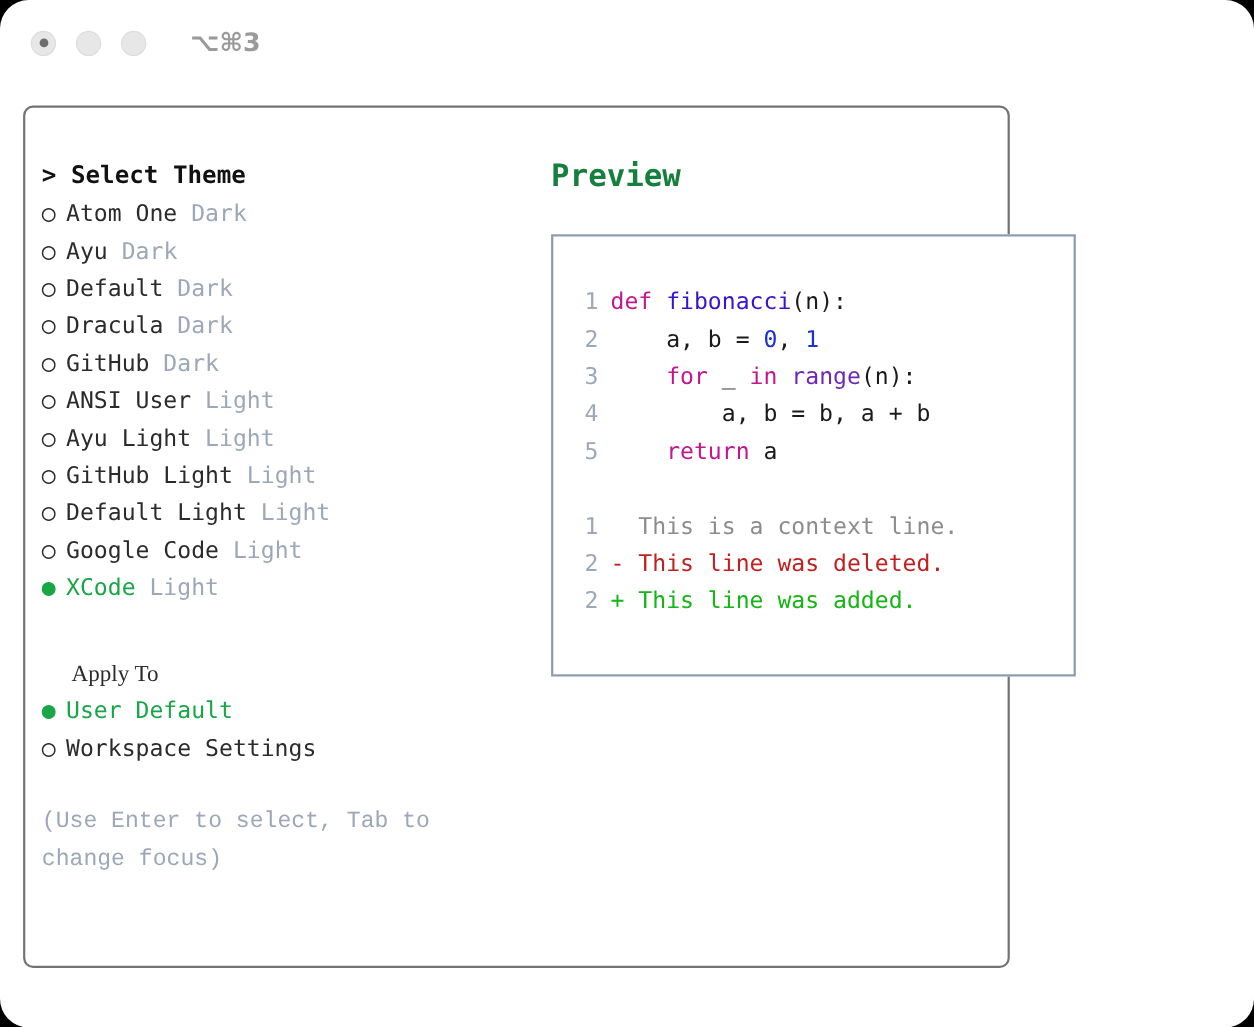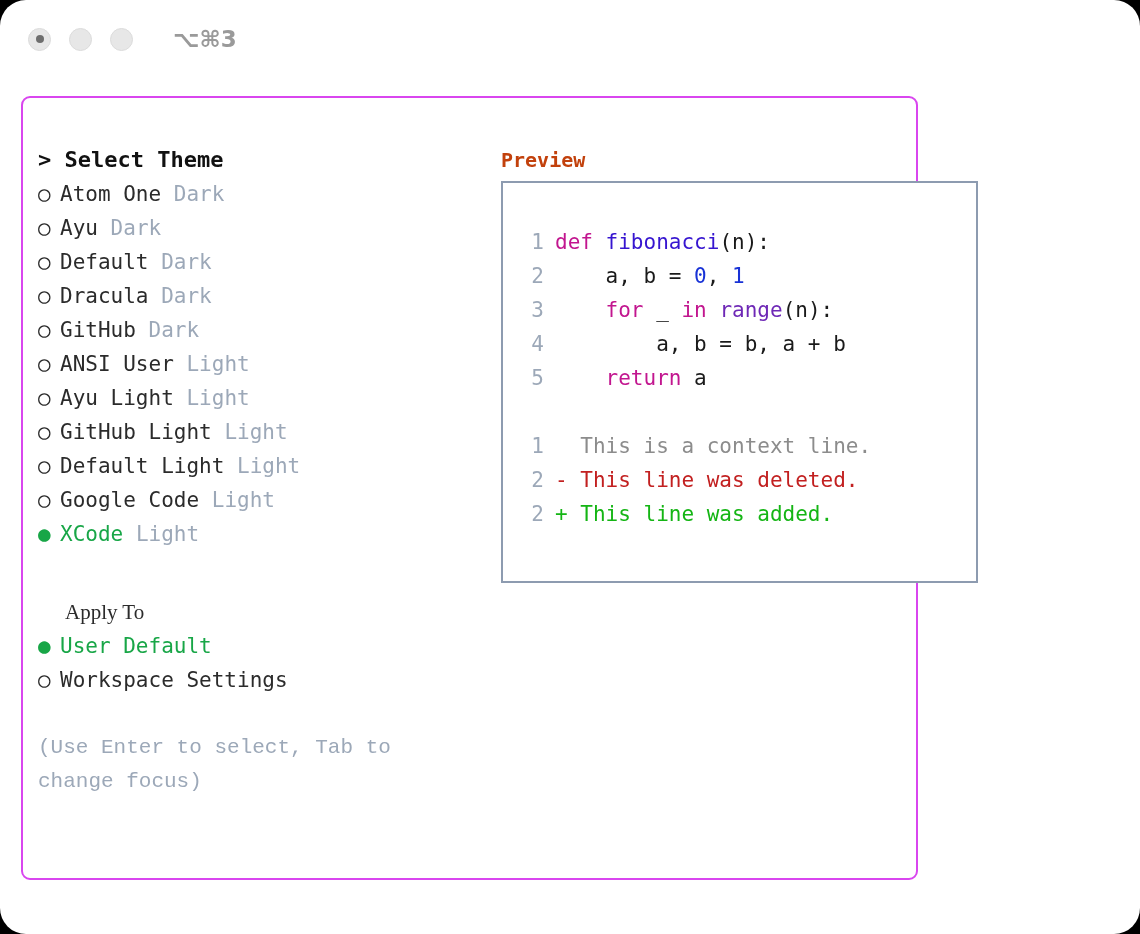--- a/index.html
+++ b/index.html
@@ -69,21 +69,21 @@
     font-family: "DejaVu Sans", "Liberation Sans", sans-serif;
   }
 
   
   .panel {
     position: absolute;
     left: 21px;
     top: 96px;
     width: 897px;
     height: 784px;
-    border: 2px solid #d946ef;
+    border: 2px solid #737373;
     border-radius: 9px;
     box-sizing: border-box;
     background: #ffffff;
   }
 
   .panel-inner {
     position: relative;
     width: 100%;
     height: 100%;
   }
@@ -144,28 +144,28 @@
   }
 
   
   .right-col {
     position: absolute;
     left: 478px;
     top: 45px;
     width: 500px;
   }
   .preview-title {
-    font-size: 20px;
+    font-size: 28px;
     font-weight: bold;
-    color: #c2410c;
+    color: #15803d;
     line-height: 34px;
     white-space: pre;
   }
   .preview-box {
-    margin-top: 4px;
+    margin-top: 36px;
     width: 477px;
     height: 402px;
     border: 2px solid #8d9bb0;
     box-sizing: border-box;
     background: #ffffff;
     position: relative;
   }
   .code {
     position: absolute;
     left: 15px;

